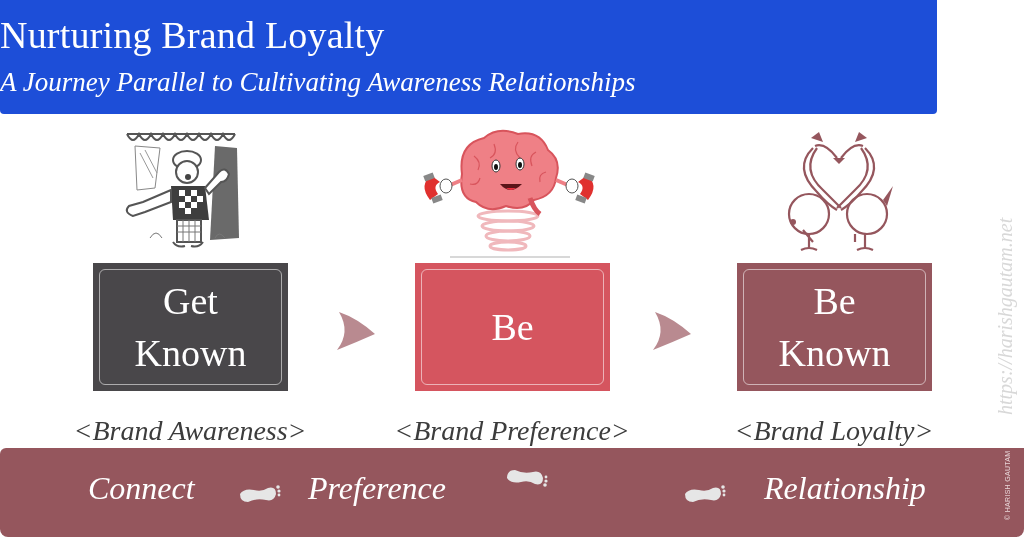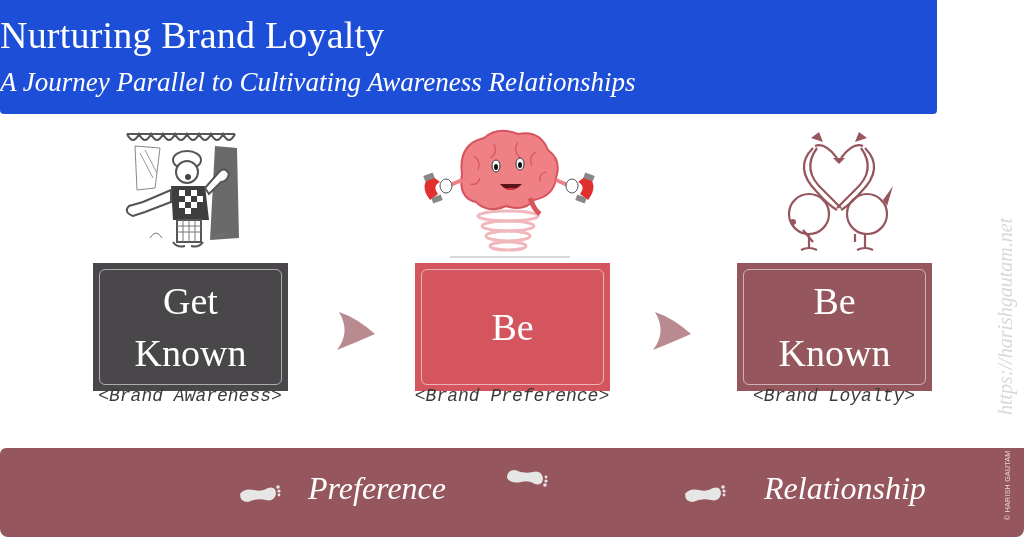--- a/index.html
+++ b/index.html
@@ -32,23 +32,23 @@
   .stage-box::after {
     content: ""; position: absolute; left: 6px; top: 6px; right: 6px; bottom: 6px;
     border: 1.5px solid rgba(255,255,255,0.55); border-radius: 6px; pointer-events: none;
   }
   .stage-label {
     color: #ffffff; text-align: center;
     font-family: "Liberation Serif", serif; font-size: 38px; line-height: 52px;
   }
   .stage-label span { display: block; }
   .stage-sub {
-    position: absolute; top: 386px; width: 260px; text-align: center;
-    font-family: Liberation Mono, monospace; font-style: italic;
-    font-size: 18px; color: #3c3c3c;
+    position: absolute; top: 415px; width: 260px; text-align: center;
+    font-family: Liberation Serif, serif; font-style: italic;
+    font-size: 28px; color: #3c3c3c;
   }
   .arrow { position: absolute; top: 308px; width: 44px; height: 44px; }
   .watermark {
     position: absolute; left: 996px; top: 205px; width: 220px; height: 26px;
     transform-origin: 0 0; transform: rotate(-90deg) translate(-210px, -2px);
     font-family: "Liberation Serif", serif; font-style: italic; font-size: 20px;
     color: #d8d8d8; white-space: nowrap;
   }
   .footer {
     position: absolute; left: 0; top: 448px; width: 1024px; height: 89px;
@@ -191,20 +191,21 @@
   <path d="M6 4 Q24 10 42 26 Q24 34 4 42 Q18 24 6 4 Z" fill="#b98a90"></path>
 </svg>
 
 <div class="stage-sub" style="left:60px;">&lt;Brand Awareness&gt;</div>
 <div class="stage-sub" style="left:382px;">&lt;Brand Preference&gt;</div>
 <div class="stage-sub" style="left:704px;">&lt;Brand Loyalty&gt;</div>
 
 <div class="watermark">https://harishgautam.net</div>
 
 <div class="footer">
+  <div class="footer-item" style="left:88px;">Connect</div>
   <svg class="foot-icon" style="left:238px; top:34px;" width="44" height="20" viewBox="0 0 44 20">
     <path d="M2 12 q4 -6 14 -4 q8 2 14 -2 q8 -2 8 6 q-2 8 -10 6 q-10 -2 -18 2 q-8 0 -8 -8 Z" fill="#e6e6e6"></path>
     <circle cx="40" cy="5" r="1.8" fill="#e6e6e6"></circle>
       <circle cx="41" cy="9" r="1.6" fill="#e6e6e6"></circle>
     <circle cx="41" cy="13" r="1.4" fill="#e6e6e6"></circle>
   </svg>
   <div class="footer-item" style="left:308px;">Preference</div>
   <svg class="foot-icon" style="left:505px; top:22px;" width="44" height="20" viewBox="0 0 44 20">
     <path d="M2 8 q4 6 14 4 q8 -2 14 2 q8 2 8 -6 q-2 -8 -10 -6 q-10 2 -18 -2 q-8 0 -8 8 Z" fill="#e6e6e6"></path>
     <circle cx="40" cy="15" r="1.8" fill="#e6e6e6"></circle>

